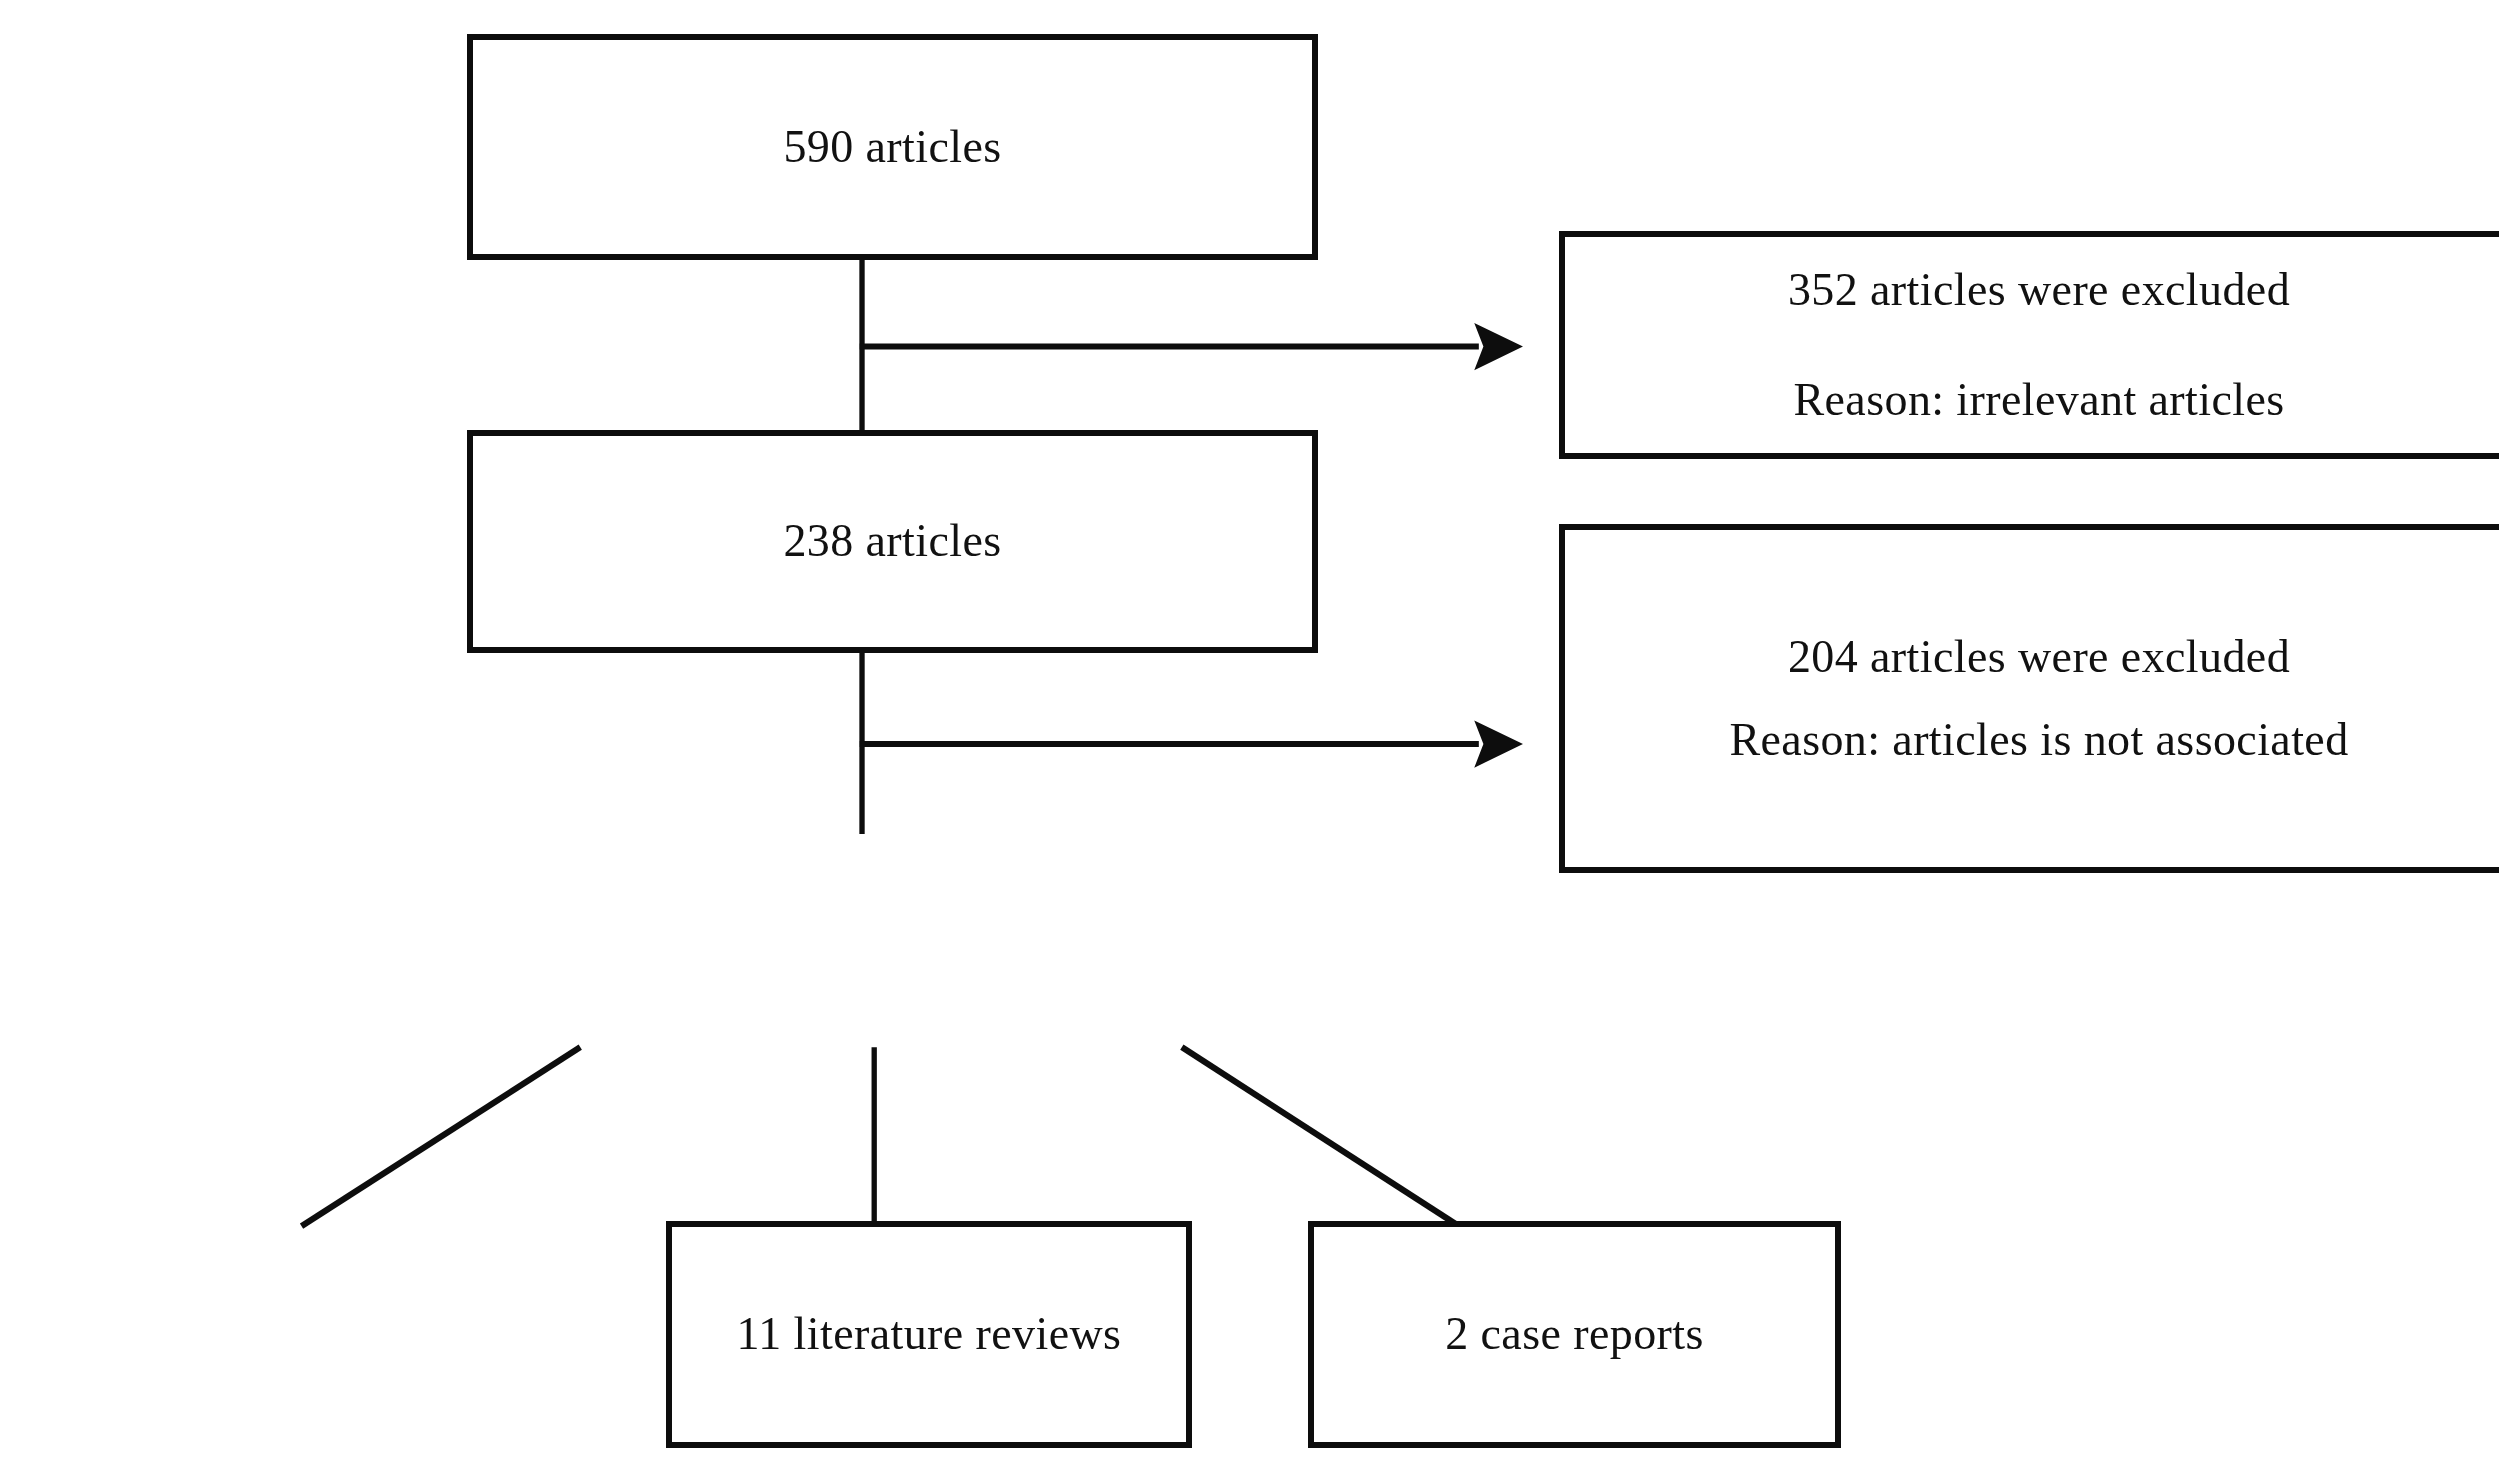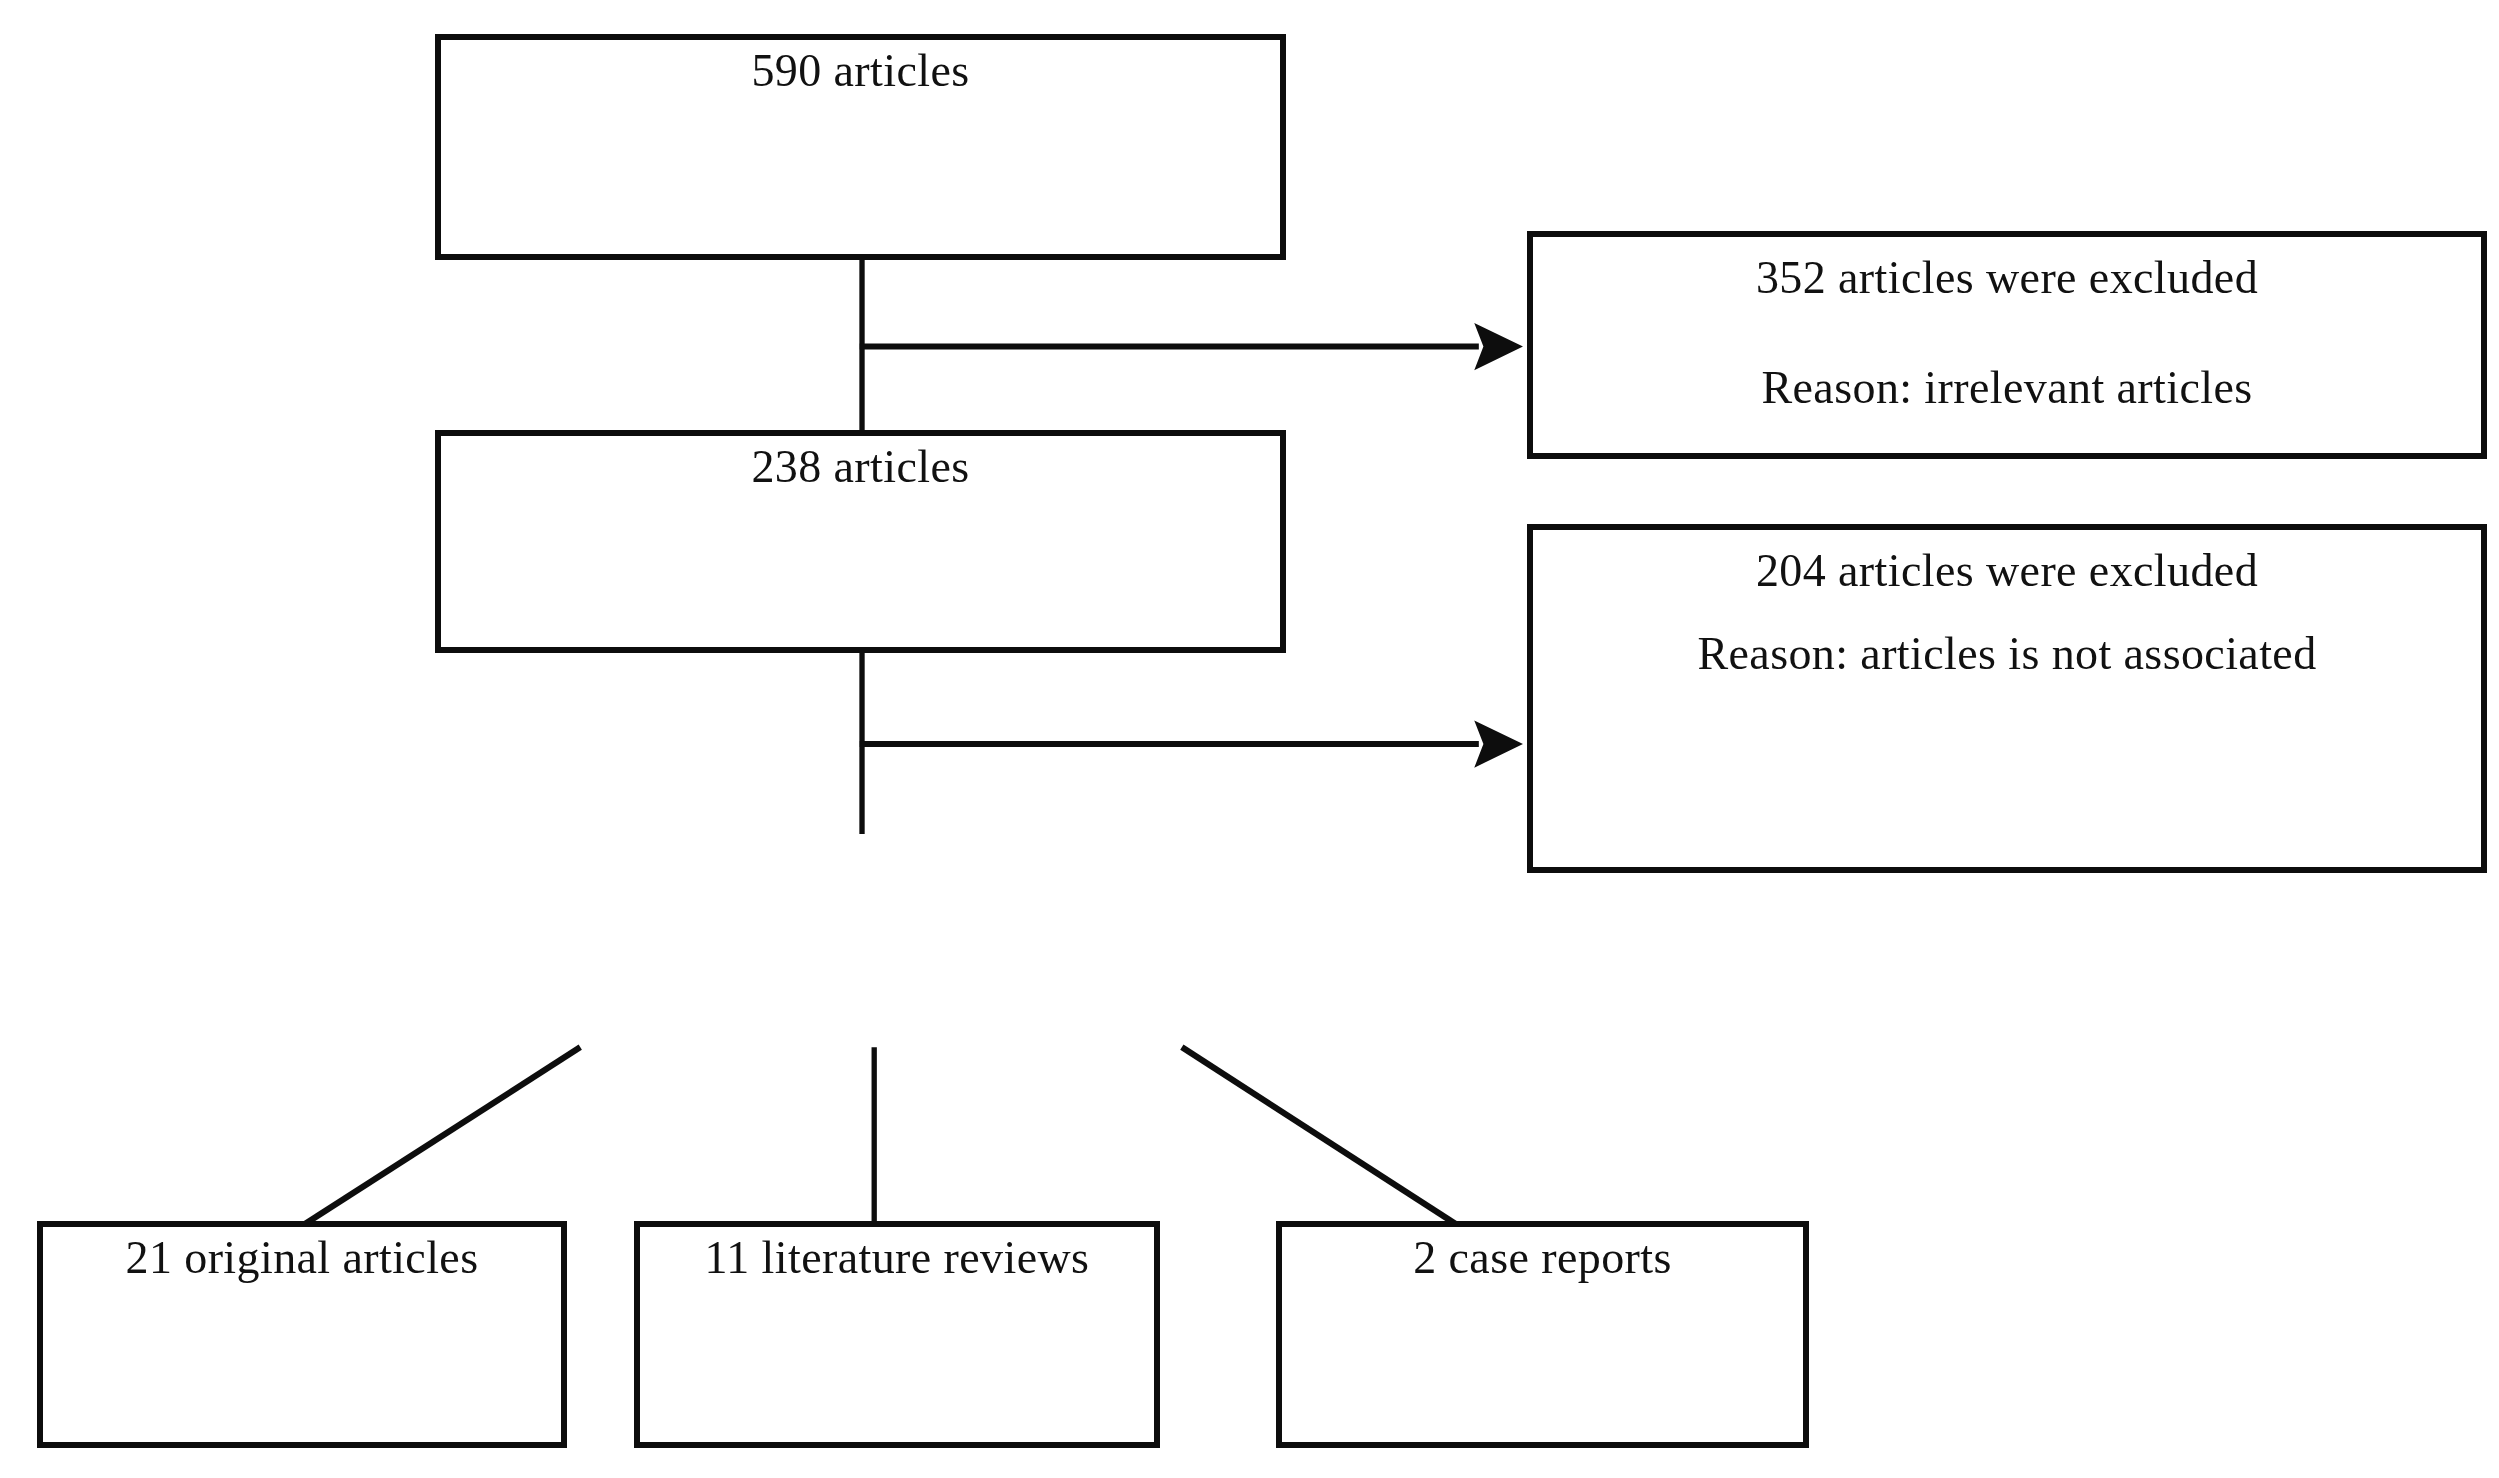--- a/index.html
+++ b/index.html
@@ -25,26 +25,27 @@
     z-index: 1;
   }
   .node {
     position: absolute;
     box-sizing: border-box;
     border: 6px solid #0d0d0d;
     background: #ffffff;
     display: flex;
     flex-direction: column;
     align-items: center;
-    justify-content: flex-start;
+    justify-content: center;
     text-align: center;
     font-size: 46px;
     line-height: 1.35;
     z-index: 2;
     letter-spacing: 0.4px;
+    margin-left: 32px;
   }
   .node .txt { display: block; }
   .multiline { line-height: 1.8; }
 
   
   .stage1 { left: 435px;  top: 34px;   width: 851px; height: 226px; }
   .stage2 { left: 435px;  top: 430px;  width: 851px; height: 223px; }
   .stage3 { left: 435px;  top: 825px; width: 851px; height: 225px; }
 
   
@@ -90,23 +91,20 @@
   <div class="node stage2">
     <span class="txt">238 articles</span>
   </div>
 
   <div class="node excl2 multiline">
     <span class="txt">204 articles were excluded</span>
     <span class="txt">Reason: articles is not associated</span>
   </div>
 
 
-  <div class="node res1">
-    <span class="txt">21 original articles</span>
-  </div>
 
   <div class="node res2">
     <span class="txt">11 literature reviews</span>
   </div>
 
   <div class="node res3">
     <span class="txt">2 case reports</span>
   </div>
 
 </div>

